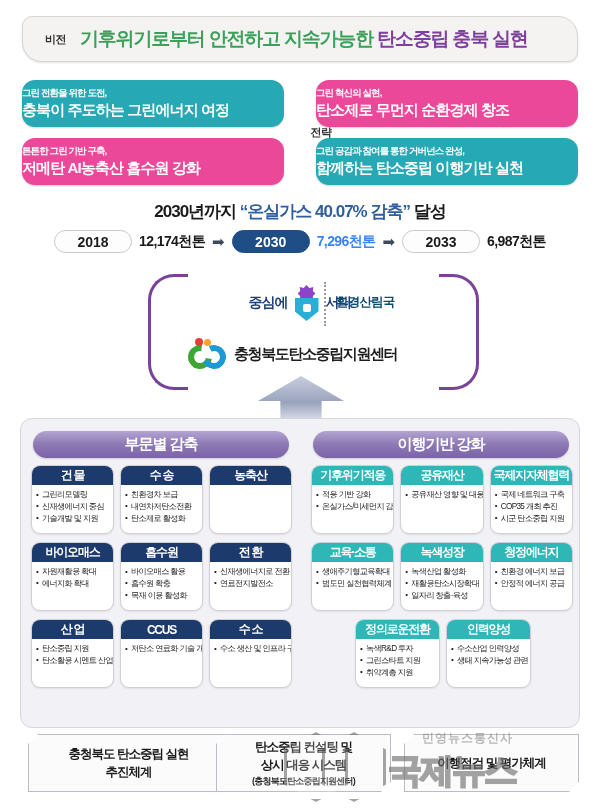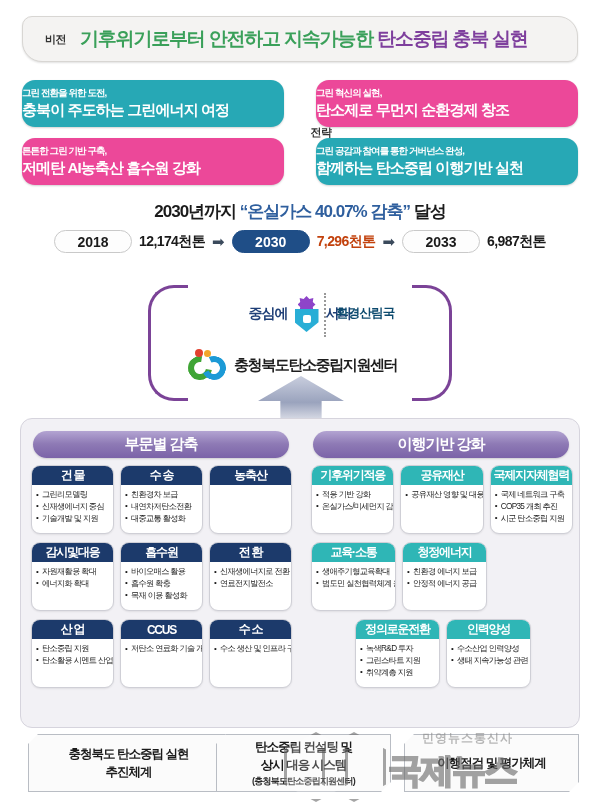--- a/index.html
+++ b/index.html
@@ -78,27 +78,27 @@
   .yr-pill {
     width: 78px; height: 23px; border-radius: 12px;
     background: #fdfdfd; border: 1px solid #c9c9c9;
     display: flex; align-items: center; justify-content: center;
     font-size: 14px; font-weight: bold; color: #1b1b1b;
   }
   .yr-pill.active {
     background: #1f4e87; border-color: #1f4e87; color: #fff;
   }
   .amount { font-size: 14px; font-weight: bold; color: #1b1b1b; letter-spacing: -.6px; }
-  .amount.dim { color: #c2410c; }
+  .amount.dim { color: #3b82f6; }
   .arr { font-size: 15px; color: #3b4a5c; line-height: 1; }
 
   
   .center-wrap {
-    position: absolute; left: 148px; top: 283px;
-    width: 304px; height: 120px;
+    position: absolute; left: 148px; top: 272px;
+    width: 331px; height: 120px;
   }
   .bracket-l, .bracket-r {
     position: absolute; top: 2px;
     width: 40px; height: 116px;
     border: 3px solid #7b4397;
   }
   .bracket-l { left: 0; border-right: none; border-radius: 26px 0 0 26px; }
   .bracket-r { right: 0; border-left: none; border-radius: 0 26px 26px 0; }
 
   .logo-row-1 {
@@ -365,31 +365,31 @@
           <li>그린리모델링</li>
           <li>신재생에너지 중심</li>
           <li>기술개발 및 지원</li>
         </ul>
       </div>
       <div class="card">
         <div class="card-head navy">수 송</div>
         <ul class="card-body">
           <li>친환경차 보급</li>
           <li>내연차저탄소전환</li>
-          <li>대중교통 활성화</li>
+          <li>탄소제로 활성화</li>
         </ul>
       </div>
       <div class="card">
         <div class="card-head navy">농축산</div>
       </div>
     </div>
 
     <div class="row">
       <div class="card">
-        <div class="card-head navy">감시및대응</div>
+        <div class="card-head navy">바이오매스</div>
         <ul class="card-body">
           <li>자원재활용 확대</li>
           <li>에너지화 확대</li>
         </ul>
       </div>
       <div class="card">
         <div class="card-head navy">흡수원</div>
         <ul class="card-body">
           <li>바이오매스 활용</li>
           <li>흡수원 확충</li>
@@ -452,20 +452,28 @@
         </ul>
       </div>
     </div>
 
     <div class="row">
       <div class="card wide">
         <div class="card-head teal">교육·소통</div>
         <ul class="card-body">
           <li>생애주기형교육확대</li>
           <li>범도민 실천협력체계 운영</li>
+        </ul>
+      </div>
+      <div class="card wide">
+        <div class="card-head teal">녹색성장</div>
+        <ul class="card-body">
+          <li>녹색산업 활성화</li>
+          <li>재활용탄소시장확대</li>
+          <li>일자리 창출·육성</li>
         </ul>
       </div>
       <div class="card wide">
         <div class="card-head teal">청정에너지</div>
         <ul class="card-body">
           <li>친환경 에너지 보급</li>
           <li>안정적 에너지 공급</li>
         </ul>
       </div>
     </div>

